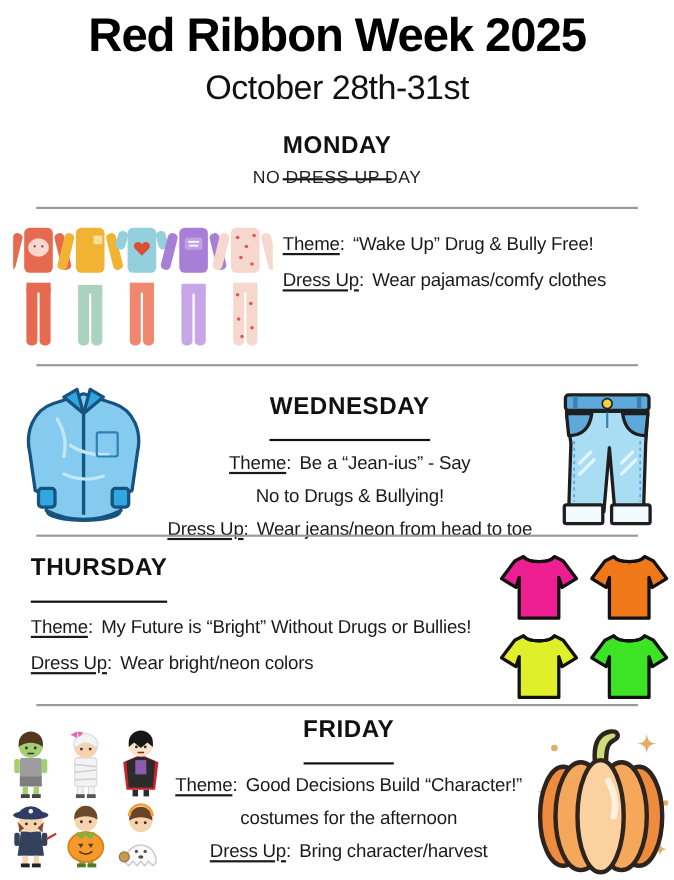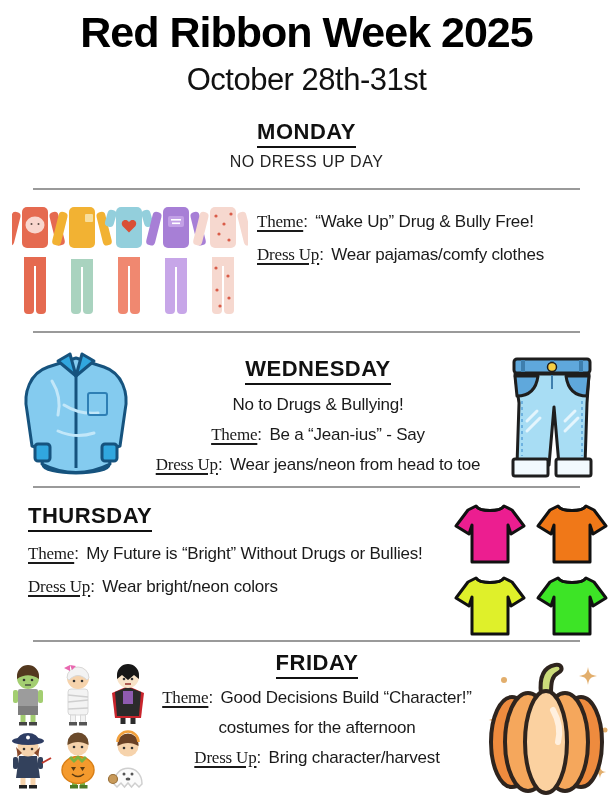--- a/index.html
+++ b/index.html
@@ -10,32 +10,32 @@
   .page-title{
     position:absolute;top:8px;left:0;right:0;text-align:center;
     font-size:43px;font-weight:700;letter-spacing:-1px;color:#000000;
   }
   .page-subtitle{
     position:absolute;top:62px;left:0;right:0;text-align:center;
     font-size:31px;font-weight:400;letter-spacing:-0.5px;color:#111;
   }
   .day-heading{
     display:inline-block;font-size:22px;font-weight:700;color:#111;
-    border-bottom:2.5px solid #111;padding-bottom:1px;letter-spacing:0.5px;
+    border-bottom:2.5px solid #111;padding-bottom:17px;letter-spacing:0.5px;
   }
   .monday-h{position:absolute;top:119px;left:0;right:0;text-align:center;}
   .monday-note{
     position:absolute;top:153px;left:0;right:0;text-align:center;
     font-size:16px;font-weight:400;letter-spacing:0.5px;color:#222;
   }
   .divider{position:absolute;left:33px;width:547px;height:2px;background:#9a9a9a;}
   .d1{top:188px;} .d2{top:331px;} .d3{top:486px;} .d4{top:640px;}
 
   .body-line{font-size:17px;letter-spacing:-0.2px;color:#1a1a1a;margin:0;}
-  .lbl{text-decoration:underline;text-decoration-thickness:2px;text-underline-offset:3px;font-weight:400;font-family:Liberation Serif, serif;}
+  .lbl{text-decoration:underline;text-decoration-thickness:2px;text-underline-offset:3px;font-weight:400;}
   .colon{margin-right:3px;}
 
   .tue-text{position:absolute;left:257px;top:212px;width:340px;}
   .tue-text .day-heading{margin-bottom:13px;}
   .tue-text .body-line{margin-bottom:13px;}
 
   .wed-text{position:absolute;left:142px;top:356px;width:352px;text-align:center;}
   .wed-text .day-heading{margin-bottom:10px;text-align:right;}
   .wed-text .body-line{margin-bottom:10px;}
 
@@ -172,23 +172,23 @@
     <g stroke="#C2E7F9" stroke-width="3" fill="none" stroke-linecap="round">
       <path d="M40 34 q10 16 6 34"></path>
       <path d="M52 58 q16 10 34 8"></path>
       <path d="M46 84 q18 8 36 2"></path>
     </g>
     <rect x="76" y="46" width="19" height="22" rx="2" fill="none" stroke="#2E7FB5" stroke-width="2"></rect>
   </svg>
 
   <div class="wed-text">
     <div><span class="day-heading">WEDNESDAY</span></div>
-    <p class="body-line">No to Drugs &amp; Bullying!</p>
     <p class="body-line"><span class="lbl">Theme</span><span class="colon">:</span>
       <span>Be a “Jean-ius” - Say</span></p>
+    <p class="body-line">No to Drugs &amp; Bullying!</p>
     <p class="body-line"><span class="lbl">Dress Up</span><span class="colon">:</span>
       <span>Wear jeans/neon from head to toe</span></p>
   </div>
 
   <svg class="clip jeans-svg" width="110" height="136" viewBox="0 0 110 136">
     <g stroke="#1E1E1E" stroke-width="3" stroke-linejoin="round">
       <path d="M18 23 H92 L90 52 L88 114 H62 L57 56 L52 114 H20 L22 52 Z" fill="#A8DDF4"></path>
       <path d="M18 25 L41 25 C39 40 30 45 20 45 Z" fill="#5FA8DC"></path>
       <path d="M92 25 L69 25 C71 40 80 45 90 45 Z" fill="#5FA8DC"></path>
       <rect x="17" y="8" width="76" height="14" rx="3" fill="#5FA8DC"></rect>

